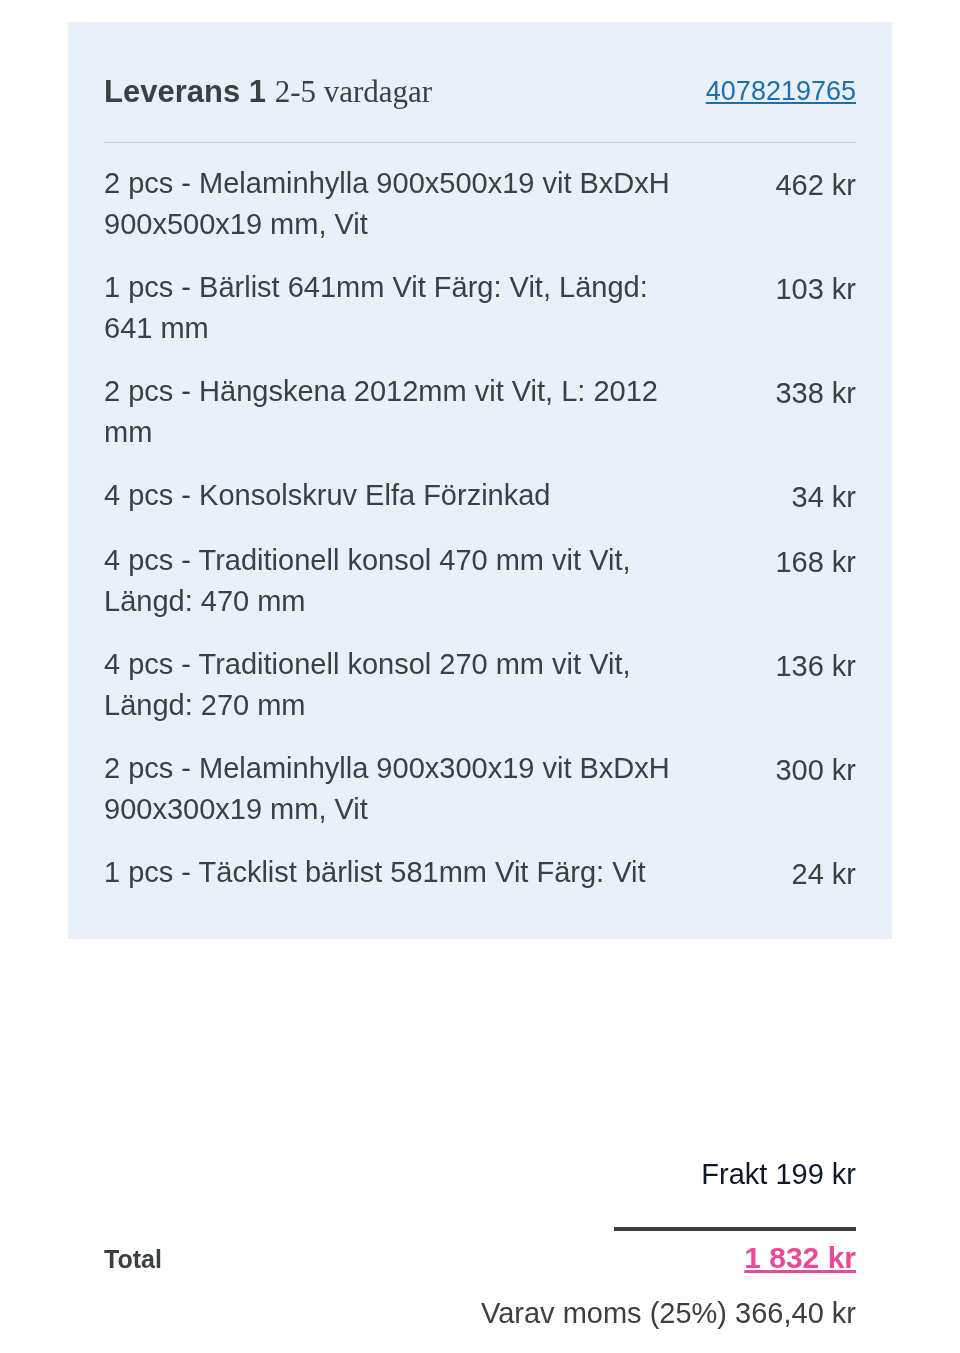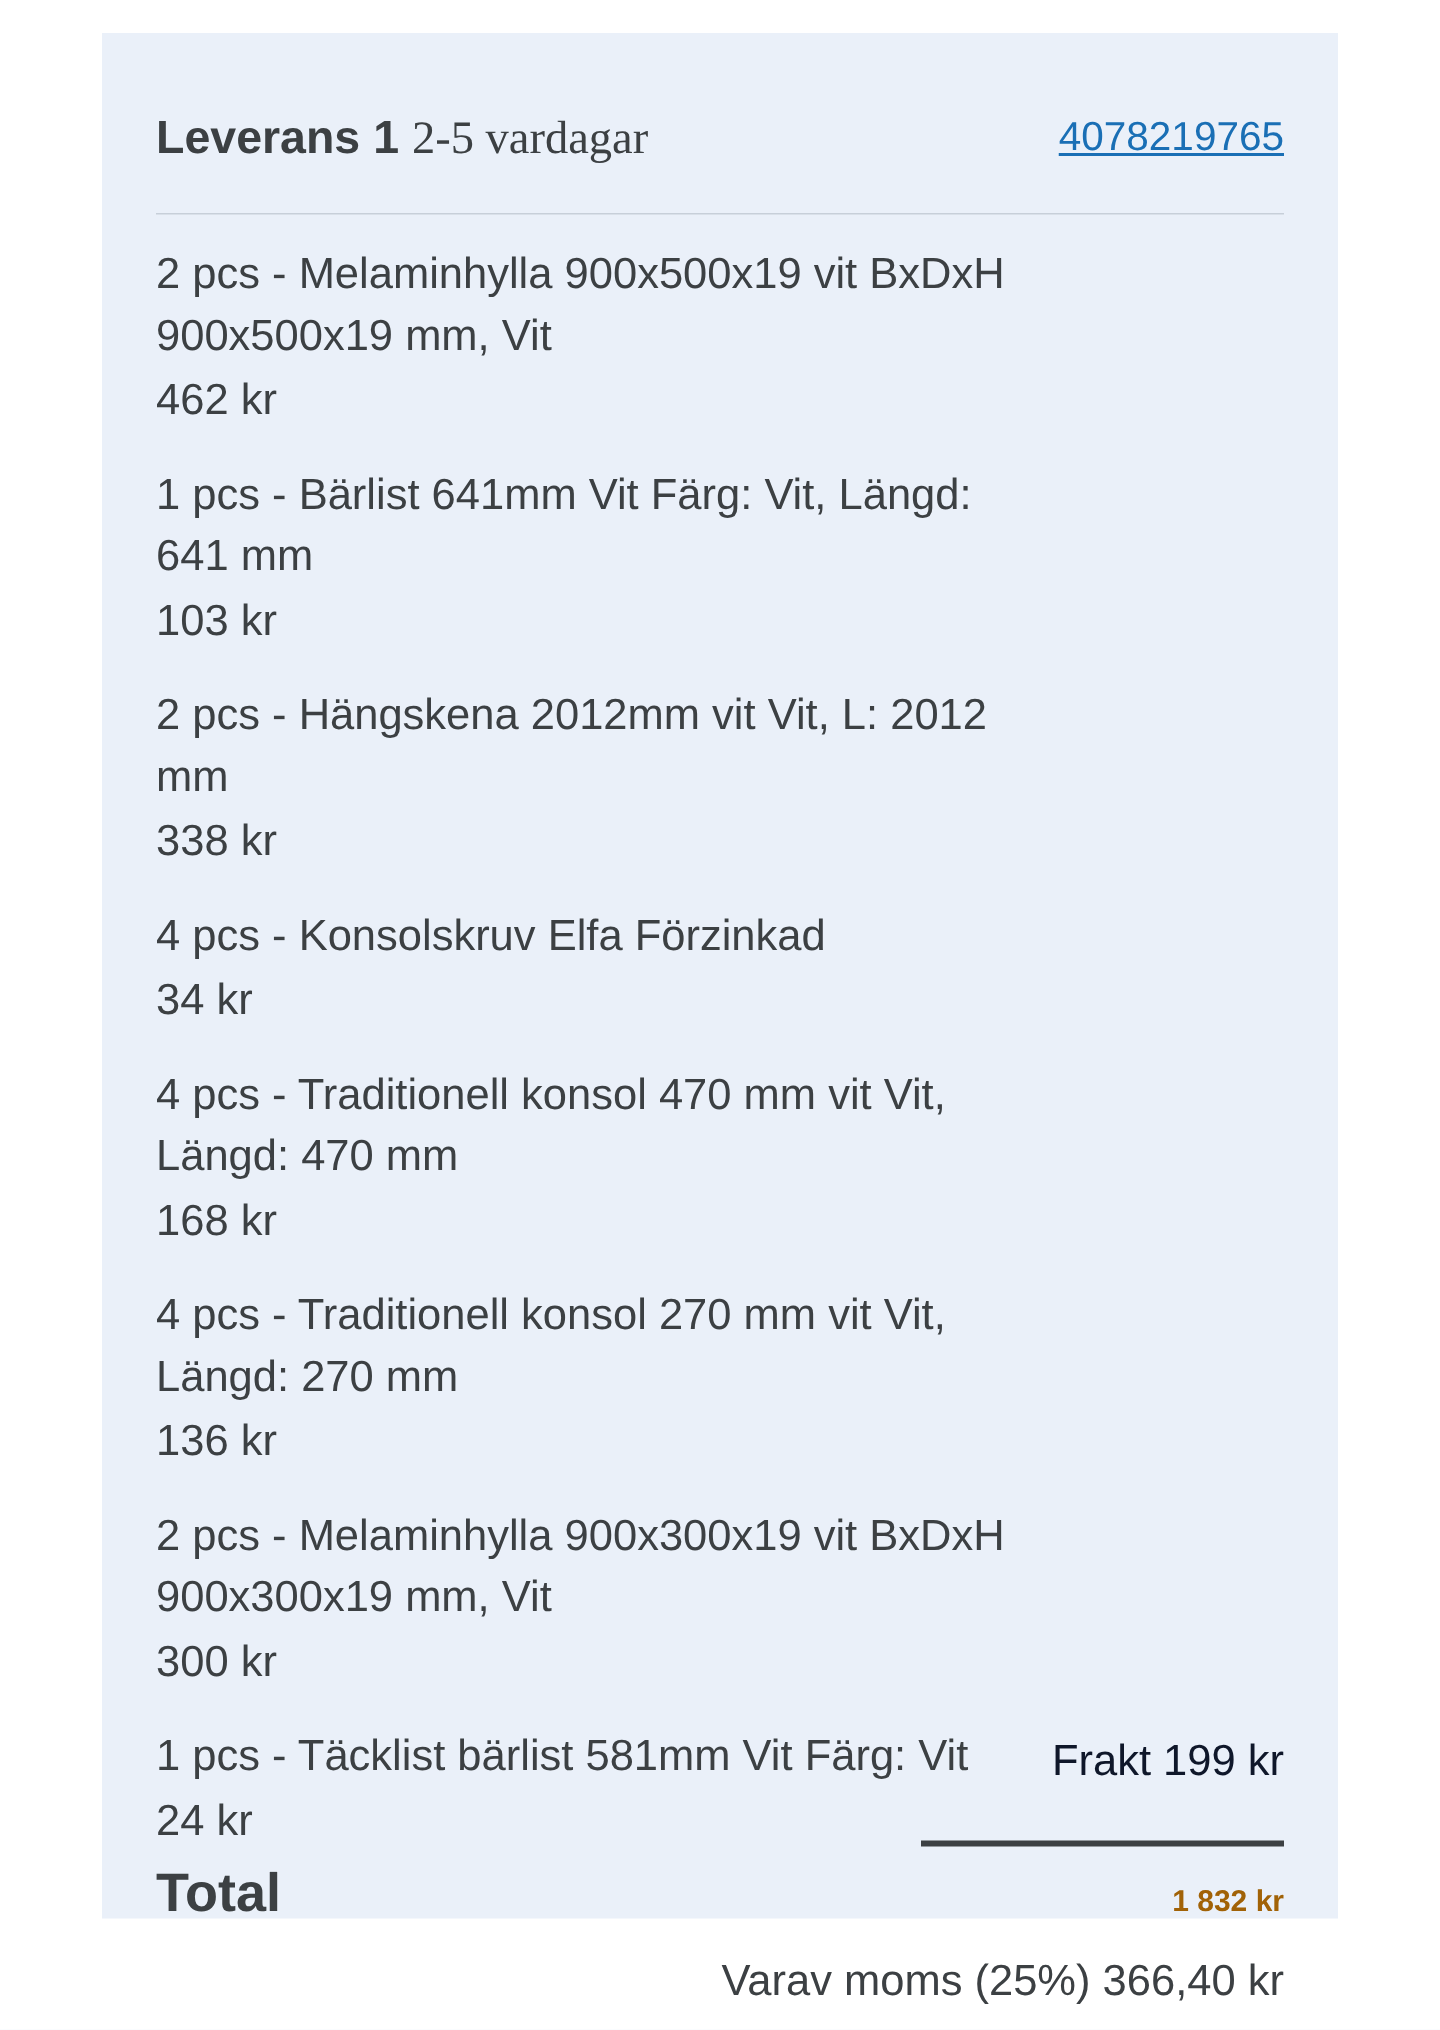--- a/index.html
+++ b/index.html
@@ -66,21 +66,20 @@
   }
   .items {
     padding: 0 36px;
     margin-top: 20px;
   }
   .item-row {
     display: flex;
     align-items: flex-start;
     justify-content: space-between;
     margin-bottom: 22px;
-    flex-direction: column;
   }
   .item-desc {
     font-size: 29px;
     line-height: 41px;
     color: #3c4043;
     max-width: 600px;
   }
   .item-price {
     font-size: 29px;
     line-height: 41px;
@@ -110,28 +109,29 @@
     margin-left: auto;
     margin-top: 32px;
   }
   .total-row {
     display: flex;
     align-items: baseline;
     justify-content: space-between;
     margin-top: 10px;
   }
   .total-label {
-    font-size: 36px;
+    font-size: 25px;
     font-weight: bold;
     color: #3c4043;
   }
   .total-amount {
-    font-size: 20px;
+    font-size: 30px;
     font-weight: bold;
-    color: #a16207;
+    color: #ec4899;
+    text-decoration: underline;
   }
   .vat-row {
     text-align: right;
     font-size: 29px;
     line-height: 41px;
     color: #3c4043;
     margin-top: 18px;
   }
 </style>
 </head>

